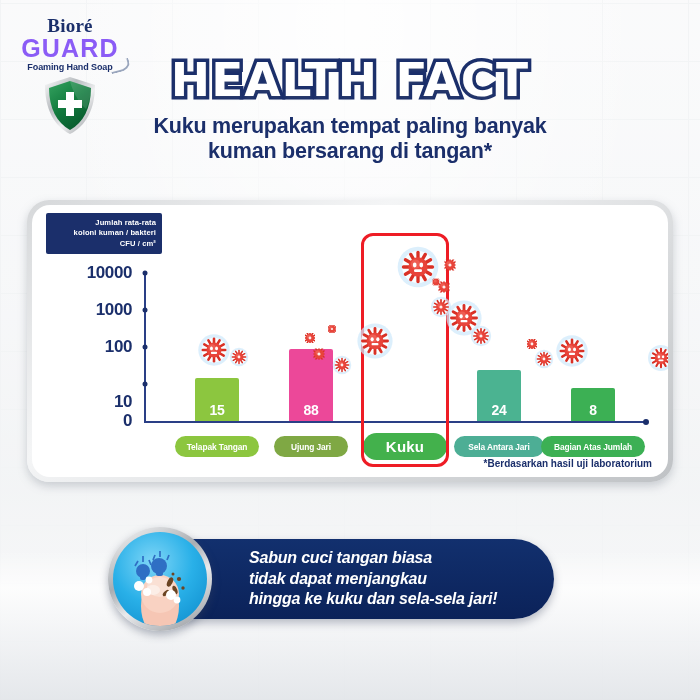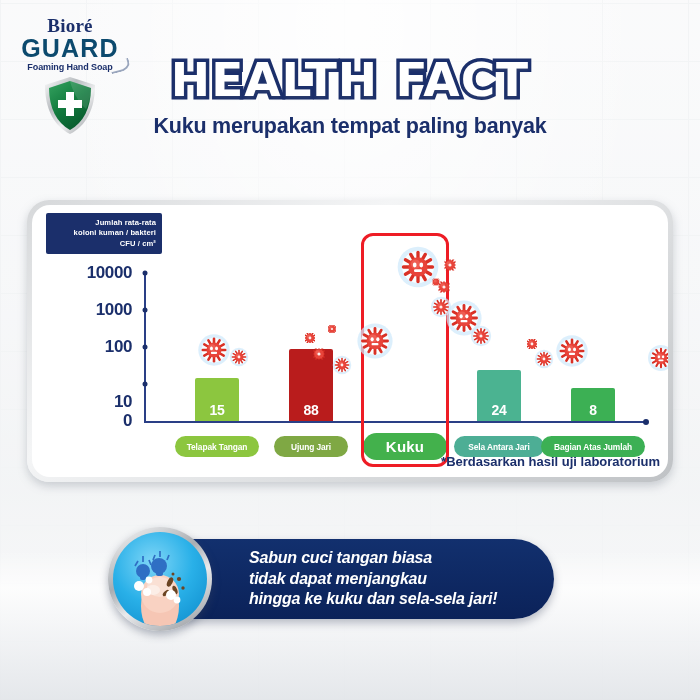--- a/index.html
+++ b/index.html
@@ -29,21 +29,21 @@
     background:linear-gradient(180deg, rgba(255,255,255,0.0) 0%, rgba(255,255,255,0.75) 25%, rgba(226,229,233,0.9) 100%);
   }
 
   
   .logo { position:absolute; left:14px; top:16px; width:112px; text-align:center; z-index:6; }
   .logo-biore {
     font-family:"Liberation Serif", serif;
     font-size:19px; font-weight:bold; color:#1b2f6b; letter-spacing:.2px; line-height:1;
   }
   .logo-guard {
-    font-size:25px; font-weight:bold; color:#0c4a6e; letter-spacing:1.2px;
+    font-size:25px; font-weight:bold; color:#8b5cf6; letter-spacing:1.2px;
     line-height:1; margin-top:1px;
   }
   .logo-sub {
     font-size:9px; font-weight:bold; color:#1b2f6b; letter-spacing:-0.1px;
     line-height:1; margin-top:2px; position:relative;
   }
   .logo-swoosh {
     position:absolute; right:-4px; top:-3px; width:20px; height:12px;
     border-bottom:2px solid #9aa6bd; border-right:2px solid #9aa6bd;
     border-radius:0 0 60% 0; transform:rotate(-14deg);
@@ -122,22 +122,22 @@
   }
   .cat-pill.small { font-size:8.4px; height:21px; letter-spacing:-.1px; }
   .cat-pill.big   { font-size:15px;  height:27px; letter-spacing:.2px; }
 
   .highlight-box {
     position:absolute; border:3px solid #ee1c25; border-radius:12px;
     pointer-events:none;
   }
 
   .footnote {
-    position:absolute; right:8px; bottom:8px;
-    font-size:13px; font-weight:bold; color:#1b2f6b;
+    position:absolute; right:16px; bottom:8px;
+    font-size:10px; font-weight:bold; color:#1b2f6b;
   }
 
   .germ { position:absolute; transform:translate(-50%,-50%); }
 
   
   .banner {
     position:absolute; left:146px; top:539px; width:408px; height:80px;
     background:linear-gradient(180deg,#12306e,#0b2259);
     border-radius:40px; z-index:5;
     box-shadow:0 4px 9px rgba(60,70,95,.35);
@@ -193,20 +193,21 @@
       <path d="M24 16 h8 v8 h8 v8 h-8 v8 h-8 v-8 h-8 v-8 h8 z" fill="#ffffff"></path>
       <path d="M28 5 L49 12 C49 20 47 27 44 33 C36 26 30 14 28 5 Z" fill="#ffffff" opacity="0.13"></path>
     </svg>
   </div>
 </div>
 
 <div class="header">
   <div class="health-fact">HEALTH FACT</div>
   <div class="subtitle">
     <div>Kuku merupakan tempat paling banyak</div>
+    <div>kuman bersarang di tangan*</div>
   </div>
 </div>
 
 <div class="panel">
   <div class="panel-inner">
 
     <div class="axis-caption">
       <div>Jumlah rata-rata</div>
       <div>koloni kuman / bakteri</div>
       <div>CFU / cm²</div>
@@ -222,21 +223,21 @@
         <div class="ytickdot" style="left: 113px; top: 105px;"></div>
         <div class="ylabel" style="top: 142px; right: 536px;">100</div>
         <div class="ytickdot" style="left: 113px; top: 142px;"></div>
         <div class="ylabel" style="top: 179px; right: 536px; margin-top: 18px;">10</div>
         <div class="ytickdot" style="left: 113px; top: 179px;"></div>
         <div class="ylabel" style="top: 216px; right: 536px;">0</div>
         <div class="bar" style="left: 163px; width: 44px; height: 43.5154px; bottom: 56px; background: rgb(140, 198, 63);">
           <span class="bar-value">15</span>
         </div>
         <div class="cat-pill small" style="left: 185px; top: 231px; width: 84px; background: rgb(140, 198, 63);">Telapak Tangan</div>
-        <div class="bar" style="left: 257px; width: 44px; height: 71.9459px; bottom: 56px; background: #b91c1c;">
+        <div class="bar" style="left: 257px; width: 44px; height: 71.9459px; bottom: 56px; background: #ec4899;">
           <span class="bar-value">88</span>
         </div>
         <div class="cat-pill small" style="left: 279px; top: 231px; width: 74px; background: rgb(127, 168, 68);">Ujung Jari</div>
         <div class="cat-pill big" style="left: 373px; top: 228px; width: 84px; background: rgb(67, 177, 76);">Kuku</div>
         <div class="bar" style="left: 445px; width: 44px; height: 51.0678px; bottom: 56px; background: rgb(75, 179, 145);">
           <span class="bar-value">24</span>
         </div>
         <div class="cat-pill small" style="left: 467px; top: 231px; width: 90px; background: rgb(77, 174, 149);">Sela Antara Jari</div>
         <div class="bar" style="left: 539px; width: 44px; height: 33.4143px; bottom: 56px; background: rgb(60, 176, 84);">
           <span class="bar-value">8</span>

